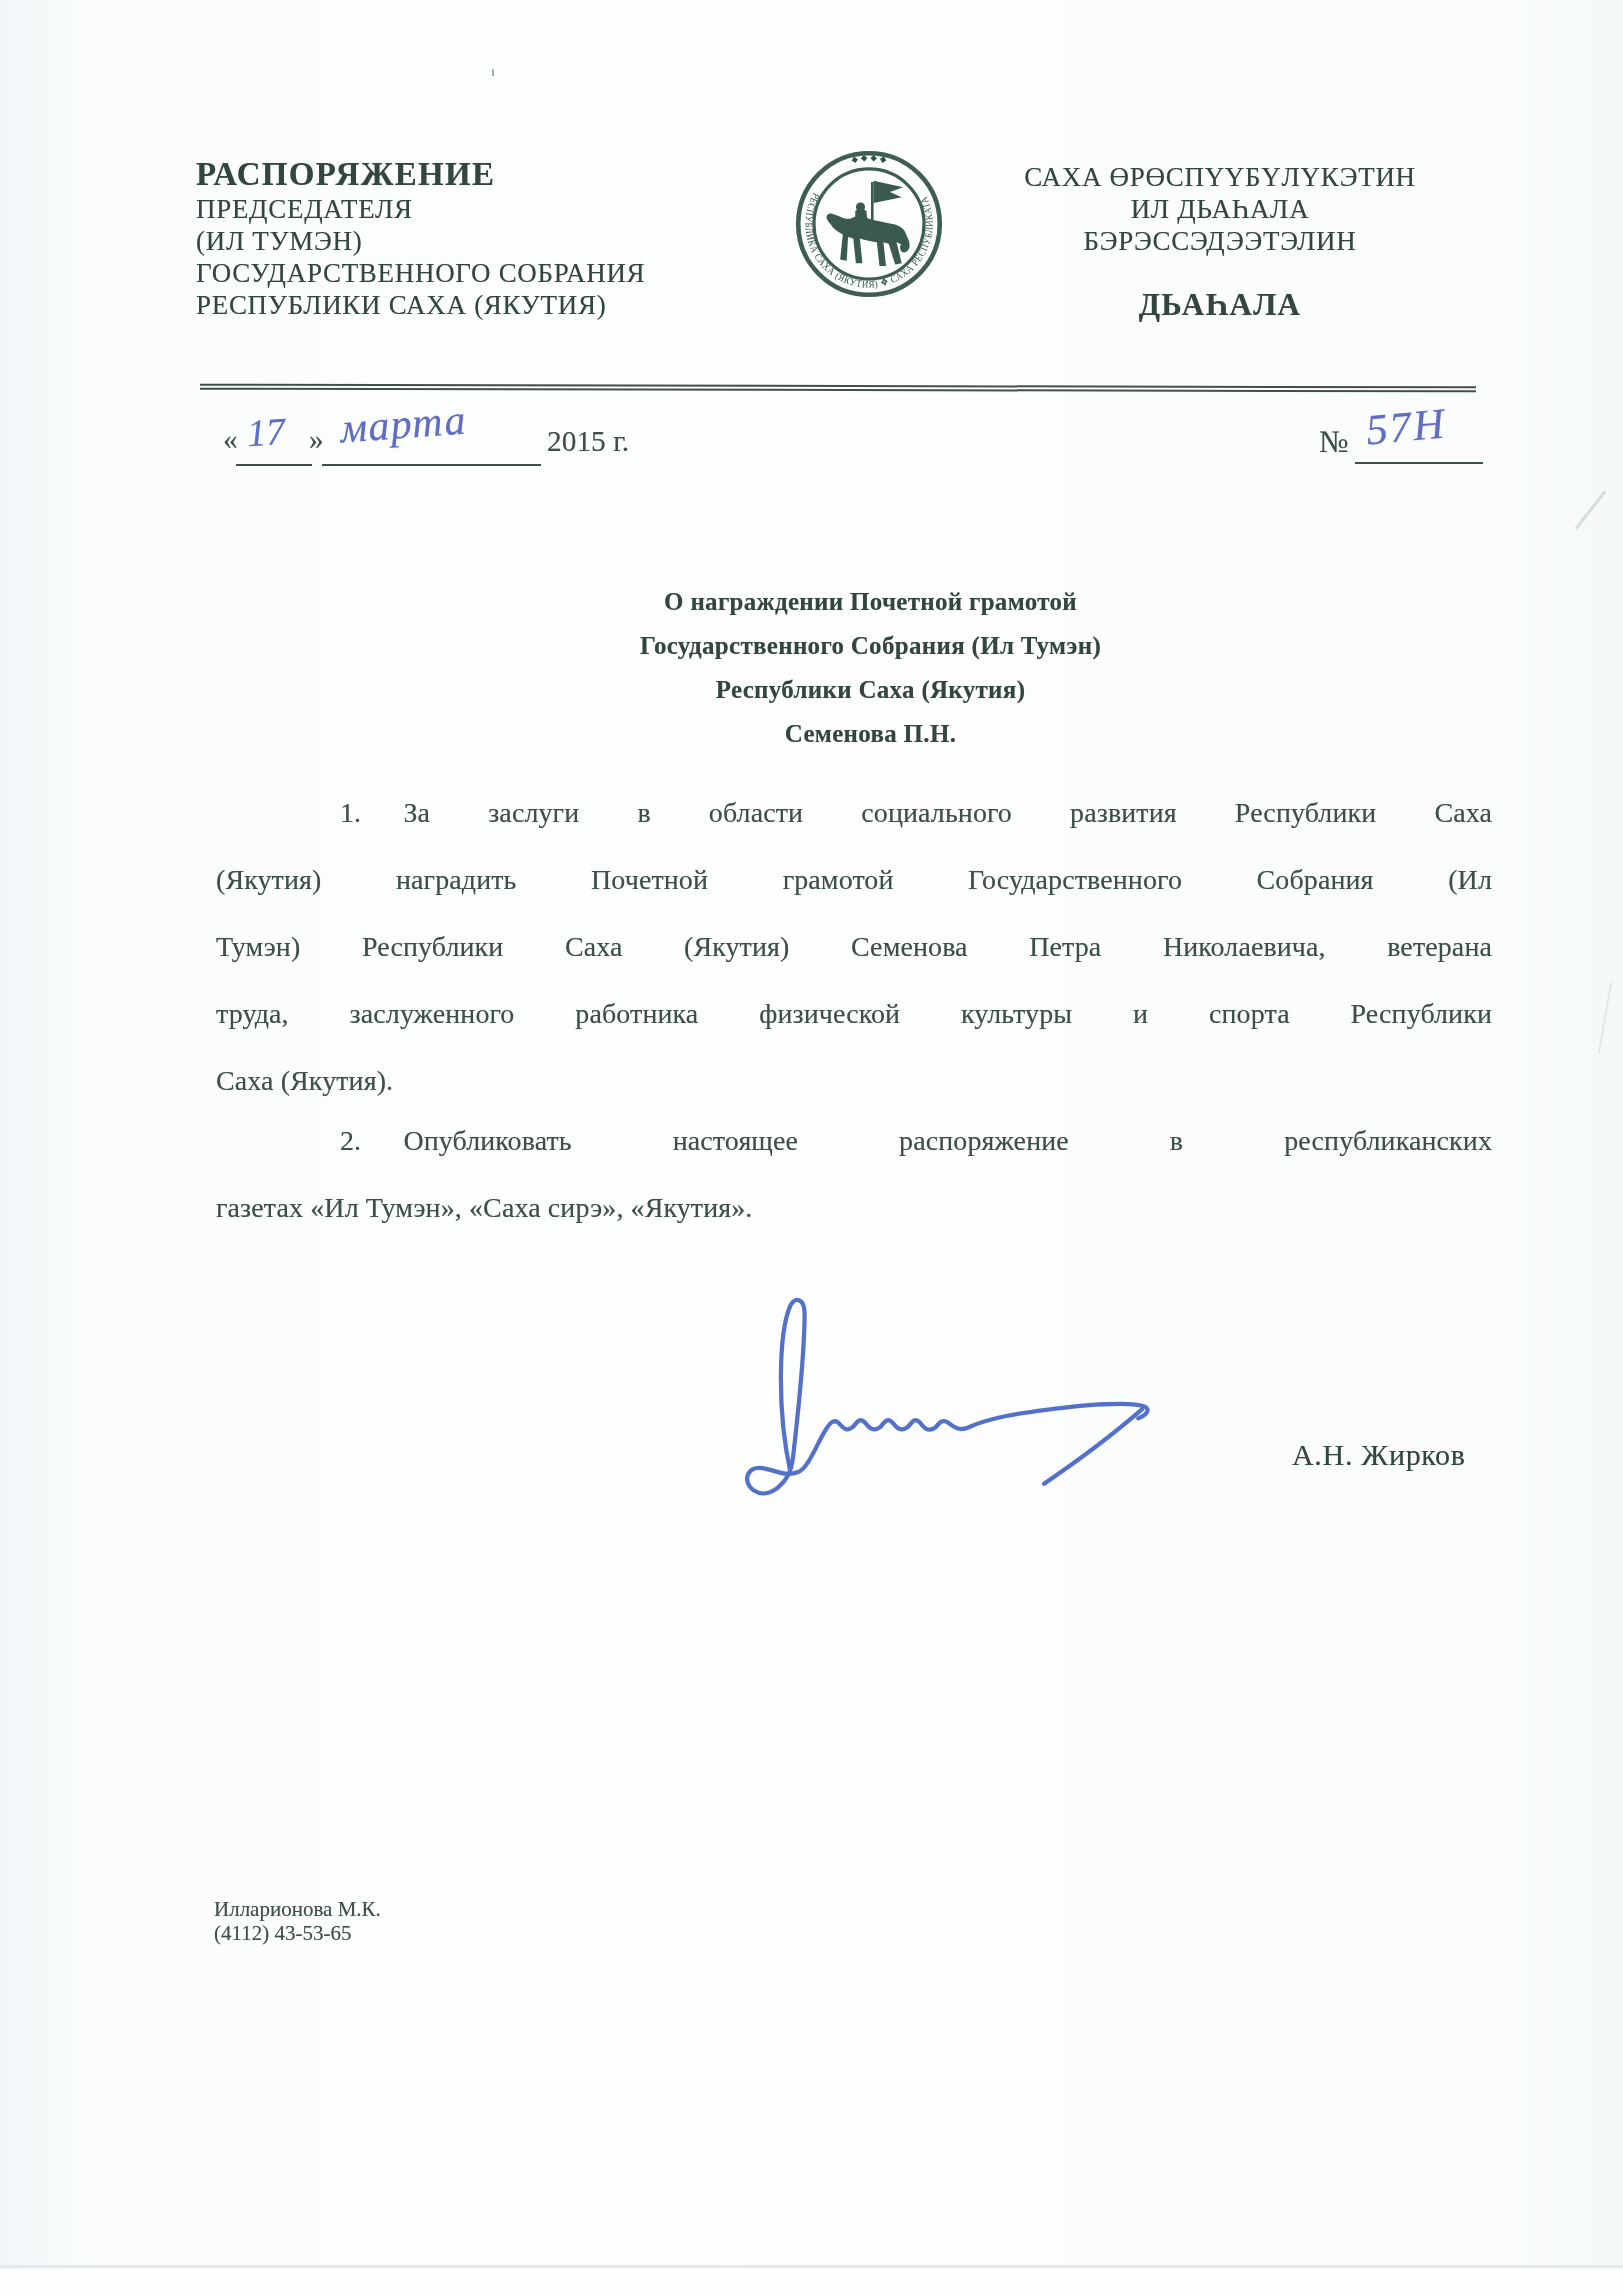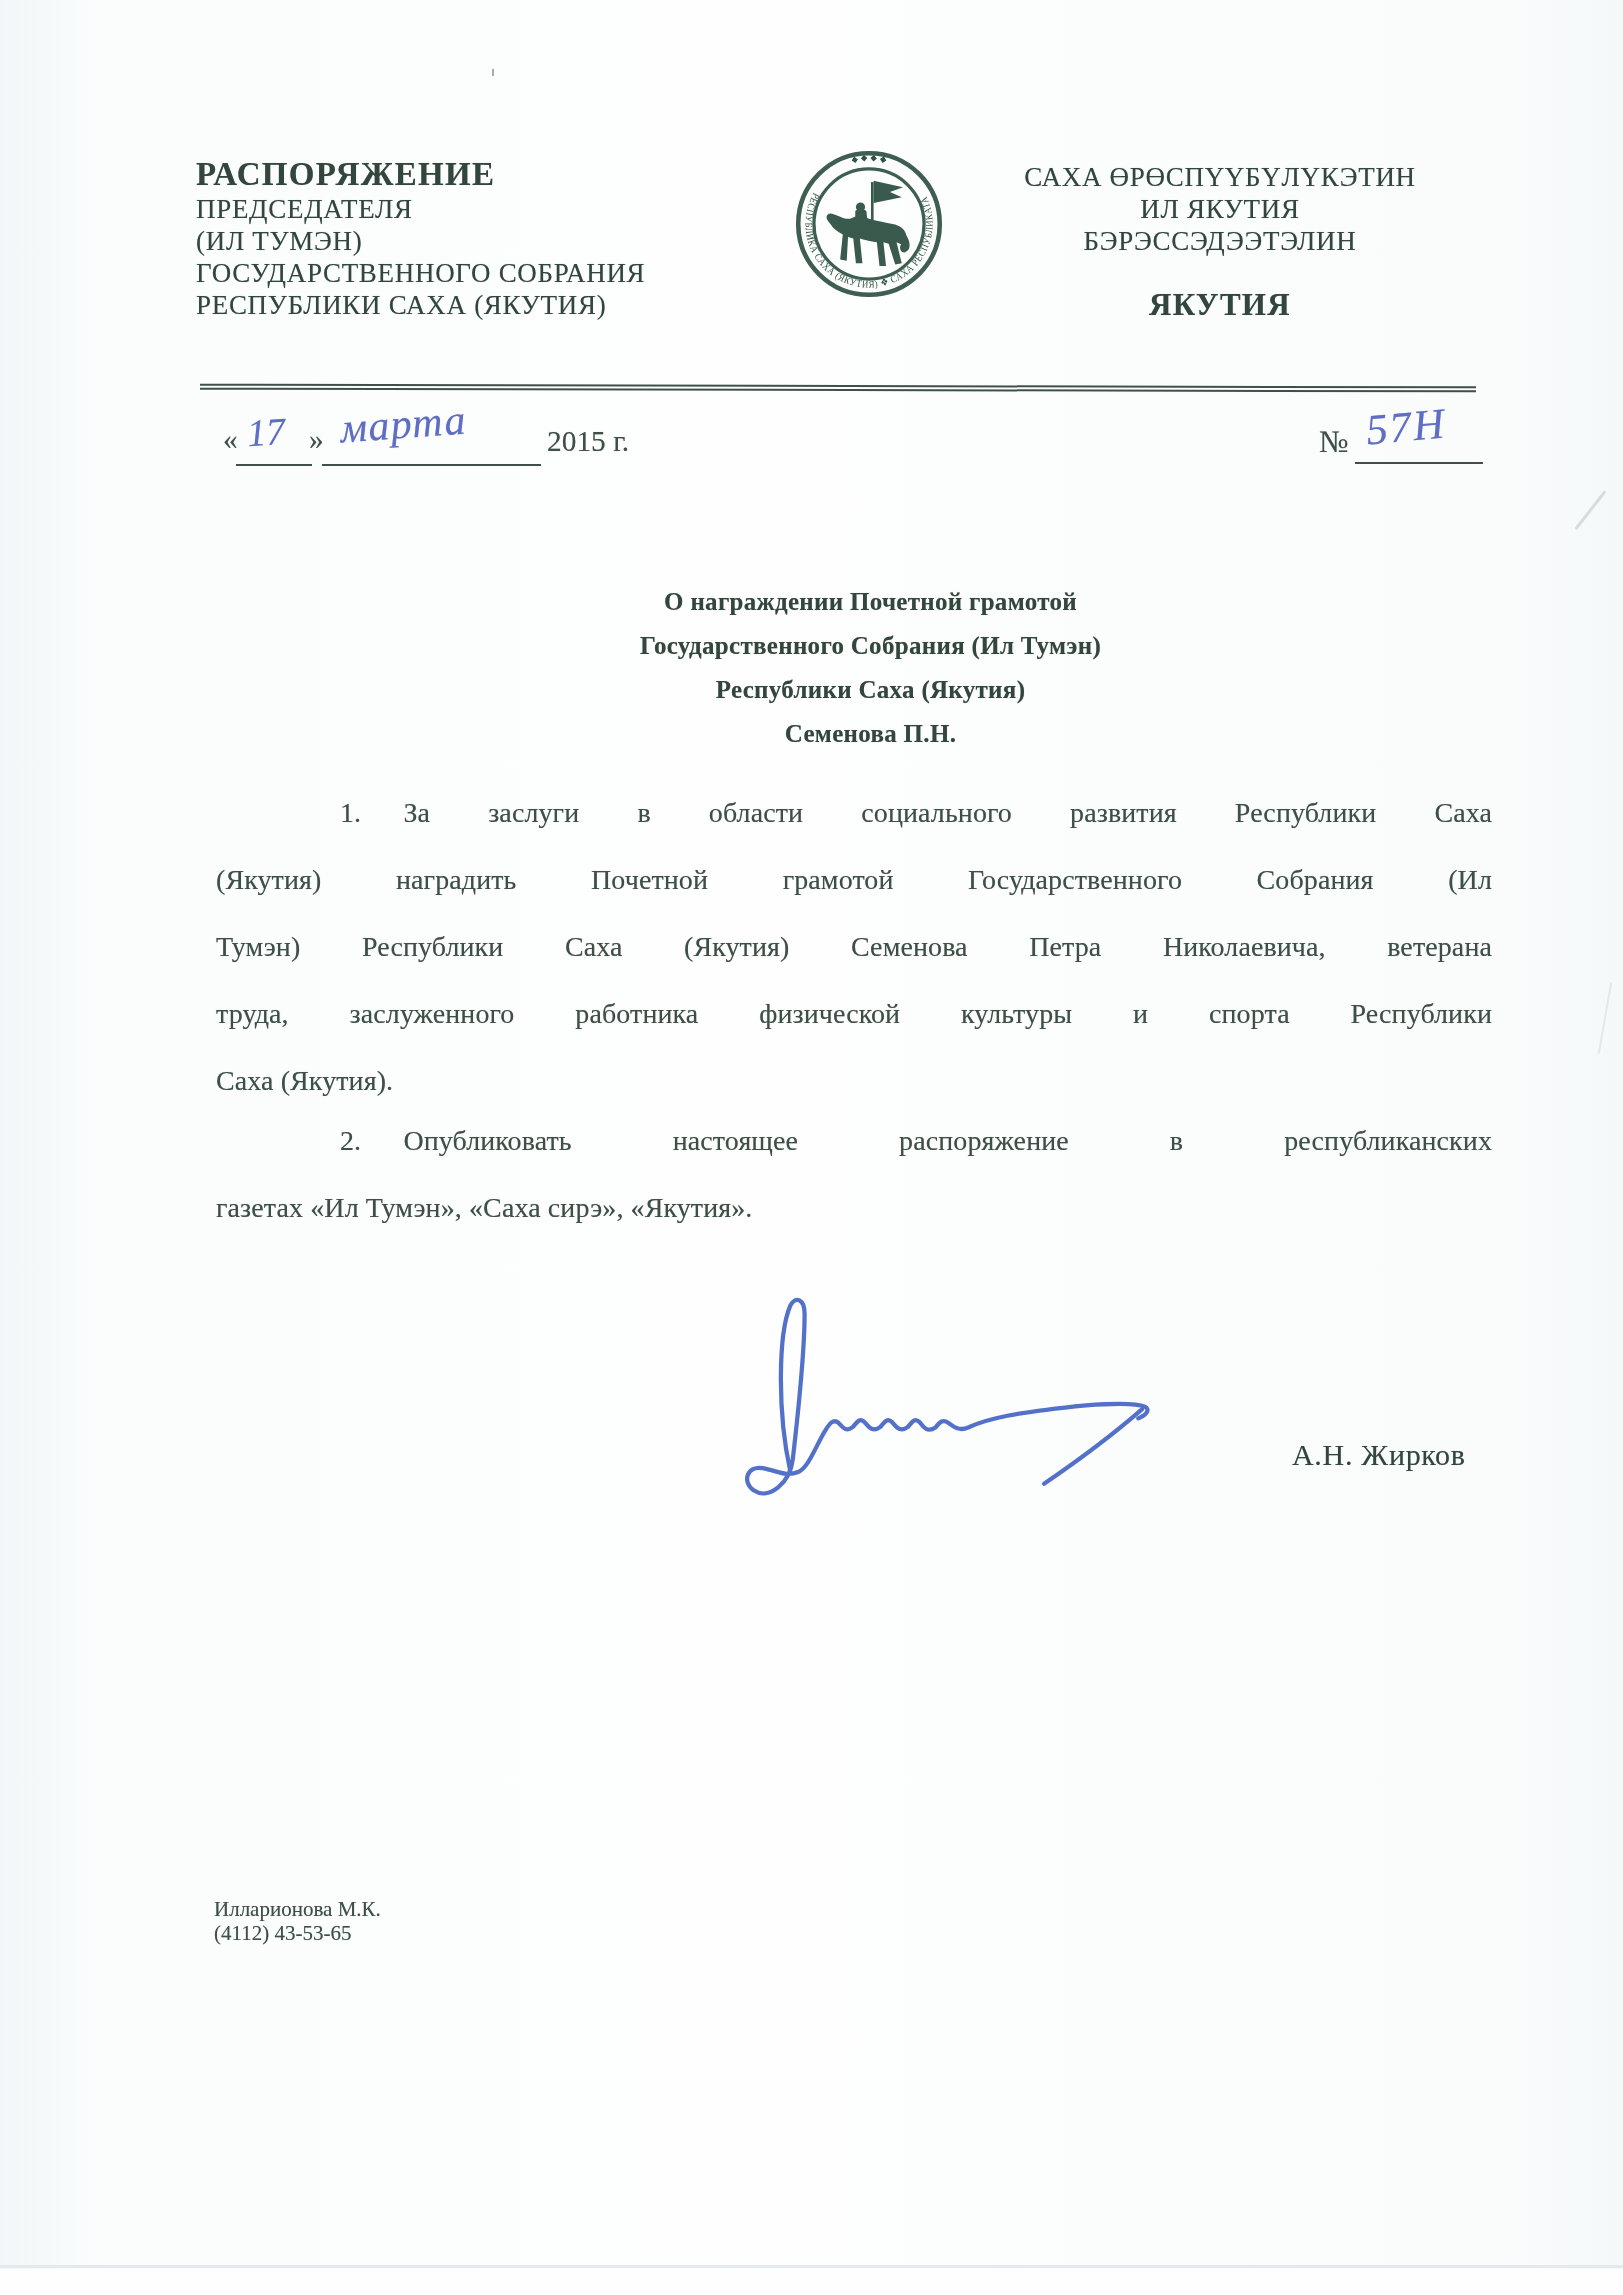--- a/index.html
+++ b/index.html
@@ -110,23 +110,23 @@
                  C130 112 142 114 152 116 C163 118 171 124 173 133 C179 143 181 155 171 159
                  C165 161 161 153 165 147 L158 144 L166 176 L156 178 L146 146 L138 144
                  L142 180 L132 180 L128 144 C118 142 108 140 102 138 L106 176 L96 176 L92 138
                  L84 136 L82 172 L72 170 L76 132 C67 127 60 121 58 117 Z"></path>
       </g>
     </svg>
   </div>
 
   <div class="abs lh-right scan-text">
     <div class="lh-line">САХА ӨРӨСПҮҮБҮЛҮКЭТИН</div>
-    <div class="lh-line">ИЛ ЯКУТИЯ</div>
+    <div class="lh-line">ИЛ ДЬАҺАЛА</div>
     <div class="lh-line">БЭРЭССЭДЭЭТЭЛИН</div>
-    <div class="doc-type-sakha">ЯКУТИЯ</div>
+    <div class="doc-type-sakha">ДЬАҺАЛА</div>
   </div>
 
   <div class="abs double-rule"></div>
 
   <div class="abs q printed scan-text" style="left:223px; top:425px;">«</div>
   <div class="abs blank-line" style="left:236px; top:464px; width:76px;"></div>
   <div class="abs hand" style="left:247px; top:410px; font-size:38px; transform:rotate(-4deg);">17</div>
   <div class="abs q printed scan-text" style="left:309px; top:425px;">»</div>
   <div class="abs blank-line" style="left:322px; top:464px; width:219px;"></div>
   <div class="abs hand" style="left:340px; top:400px; font-size:42px; transform:rotate(-4deg); letter-spacing:1.3px;">марта</div>

